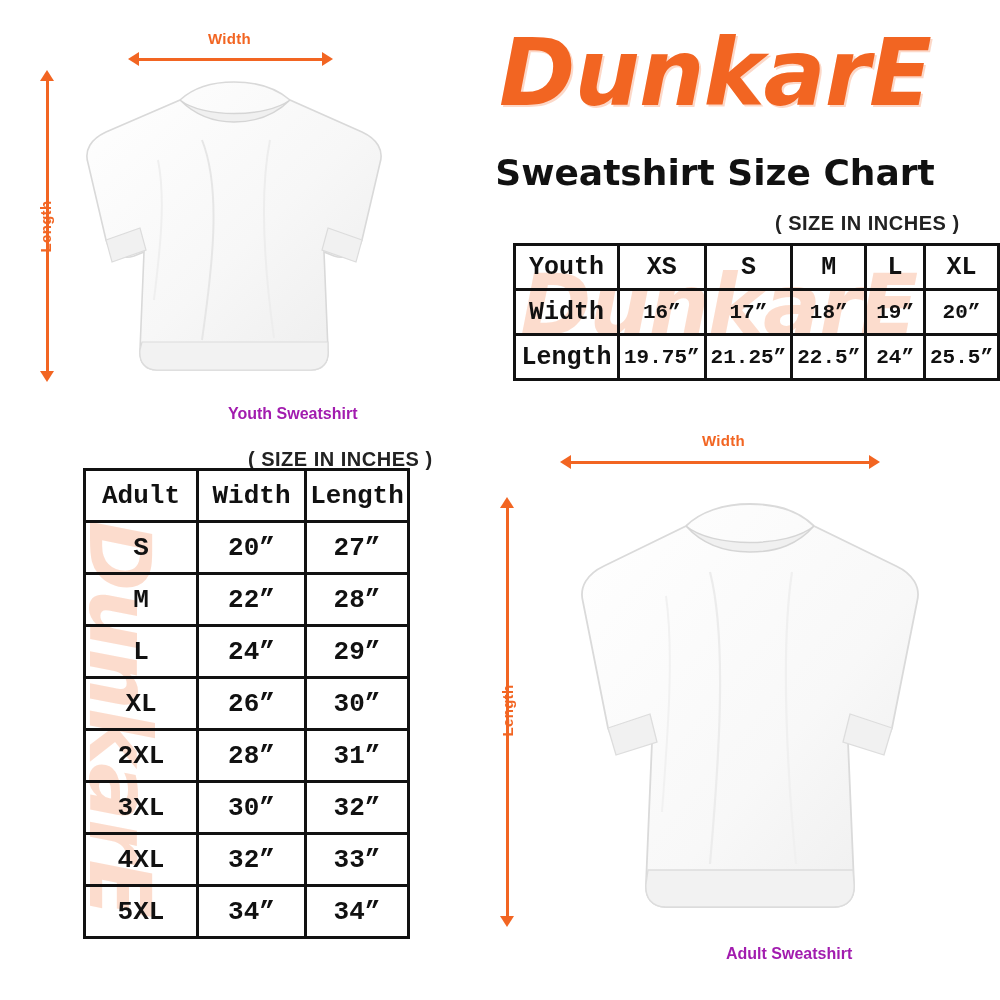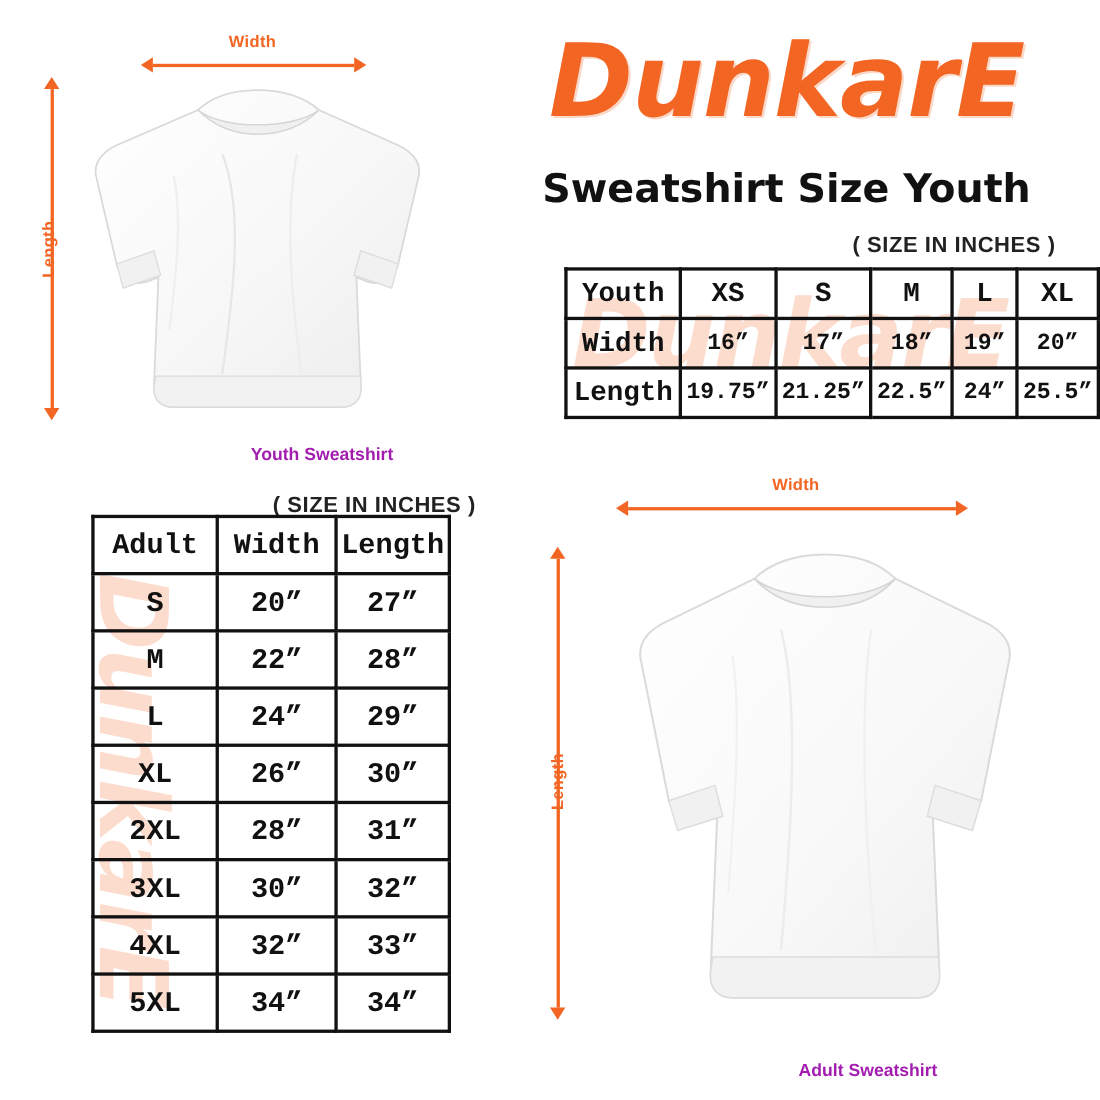--- a/index.html
+++ b/index.html
@@ -226,21 +226,21 @@
       <path d="M300,170 L266,158 L260,180 L294,192 Z" fill="#f1f1f1" stroke="#dcdcdc" stroke-width="1.2"></path>
 
       <path d="M140,70 C160,120 150,200 140,270" fill="none" stroke="#e6e6e6" stroke-width="2"></path>
       <path d="M208,70 C196,130 204,210 212,268" fill="none" stroke="#ededed" stroke-width="2"></path>
       <path d="M96,90 C104,130 98,180 92,230" fill="none" stroke="#efefef" stroke-width="2"></path>
     </svg>
   </div>
   <div class="caption" style="left:228px; top:405px;">Youth Sweatshirt</div>
 
   <div class="brand">DunkarE</div>
-  <div class="chart-title">Sweatshirt Size Youth</div>
+  <div class="chart-title">Sweatshirt Size Chart</div>
   <div class="units" style="left:775px; top:212px;">( SIZE IN INCHES )</div>
 
   <div class="watermark" id="wm-top">DunkarE</div>
 
   <table class="size-table" id="youth-table">
     <tbody>
         <tr class="head">
       <td class="hdr-label">Youth</td>
       <td class="sz">XS</td>
       <td class="sz">S</td>
@@ -314,21 +314,21 @@
       <path d="M108,378 L313,378 L314,392 C315,406 308,415 294,415 L126,415 C112,415 105,406 106,392 Z" fill="#f2f2f2" stroke="#dddddd" stroke-width="1.3"></path>
 
       <path d="M68,236 L110,222 L117,250 L76,263 Z" fill="#f1f1f1" stroke="#dddddd" stroke-width="1.3"></path>
       <path d="M352,236 L310,222 L303,250 L344,263 Z" fill="#f1f1f1" stroke="#dddddd" stroke-width="1.3"></path>
 
       <path d="M170,80 C188,150 178,280 170,372" fill="none" stroke="#ececec" stroke-width="2.2"></path>
       <path d="M252,80 C240,160 248,290 256,372" fill="none" stroke="#f0f0f0" stroke-width="2.2"></path>
       <path d="M126,104 C134,160 128,240 122,320" fill="none" stroke="#f1f1f1" stroke-width="2"></path>
     </svg>
   </div>
-  <div class="caption" style="left:726px; top:945px;margin-top:20px;">Adult Sweatshirt</div>
+  <div class="caption" style="left:726px; top:945px;">Adult Sweatshirt</div>
 
   <div class="units" style="left:248px; top:448px;">( SIZE IN INCHES )</div>
 
   <div class="watermark" id="wm-bottom">DunkarE</div>
 
   <table class="size-table" id="adult-table">
     <tbody>
         <tr class="head">
       <td class="c0">Adult</td>
       <td class="c1">Width</td>

